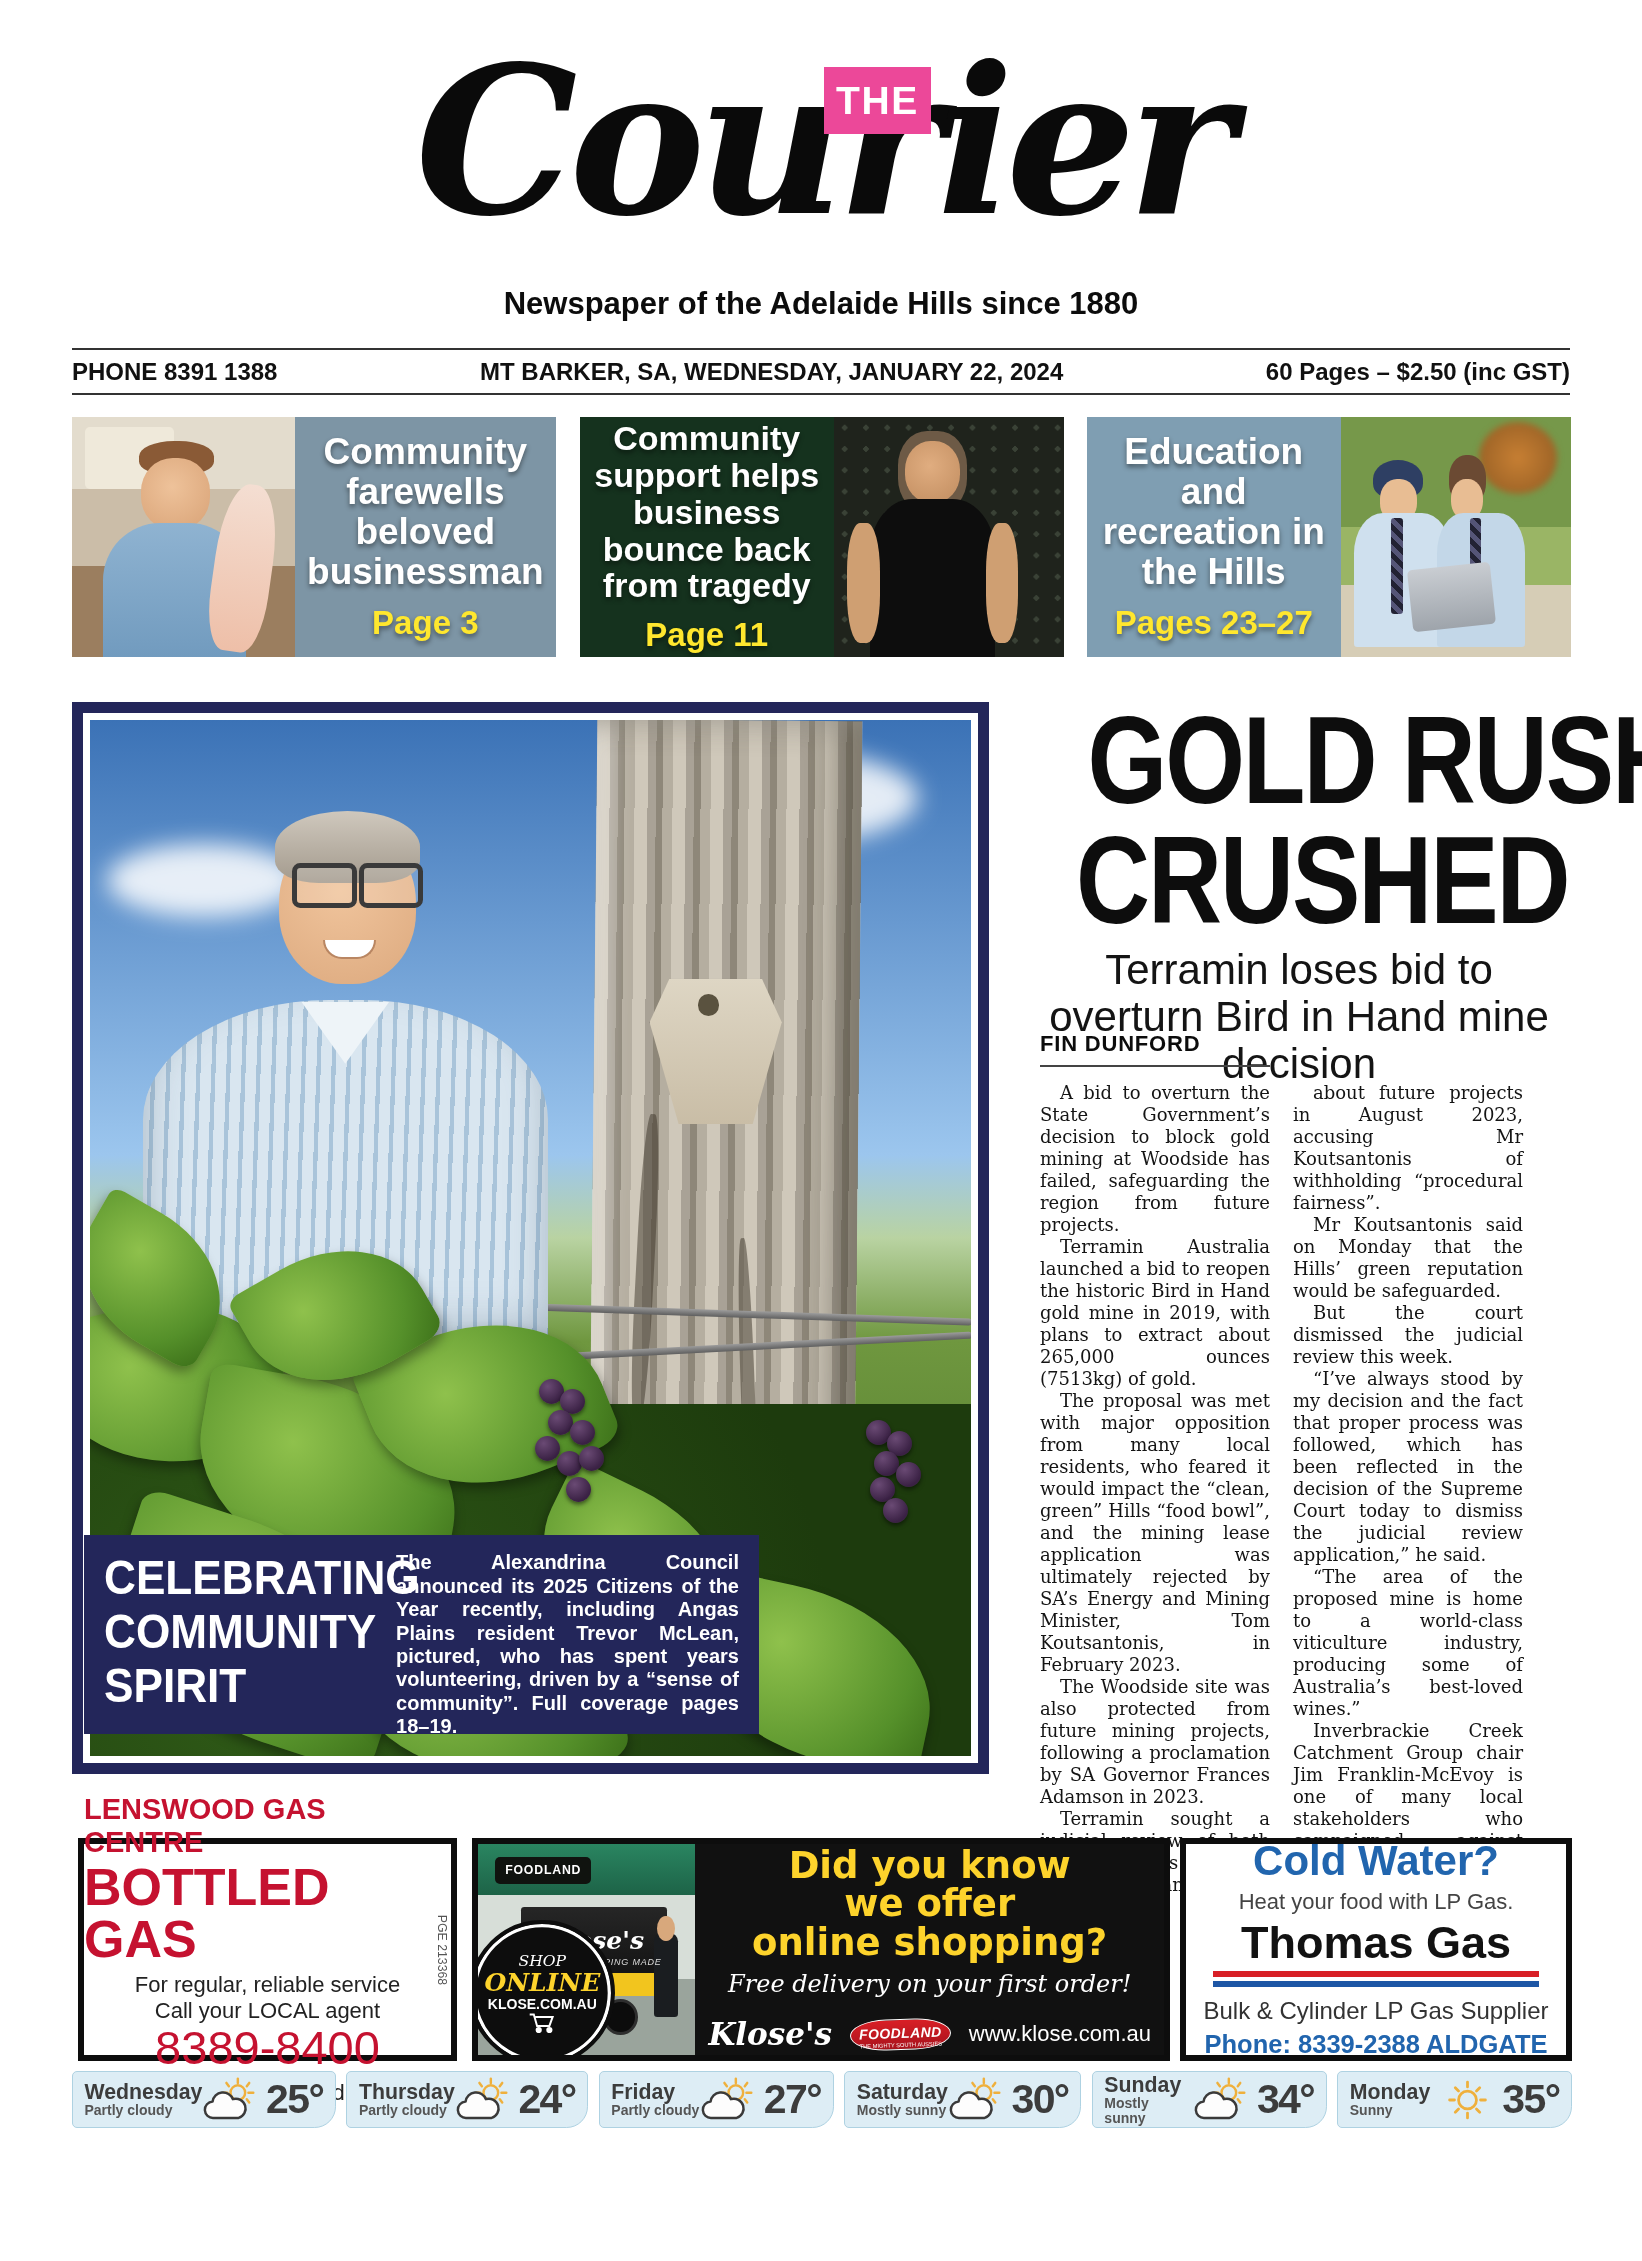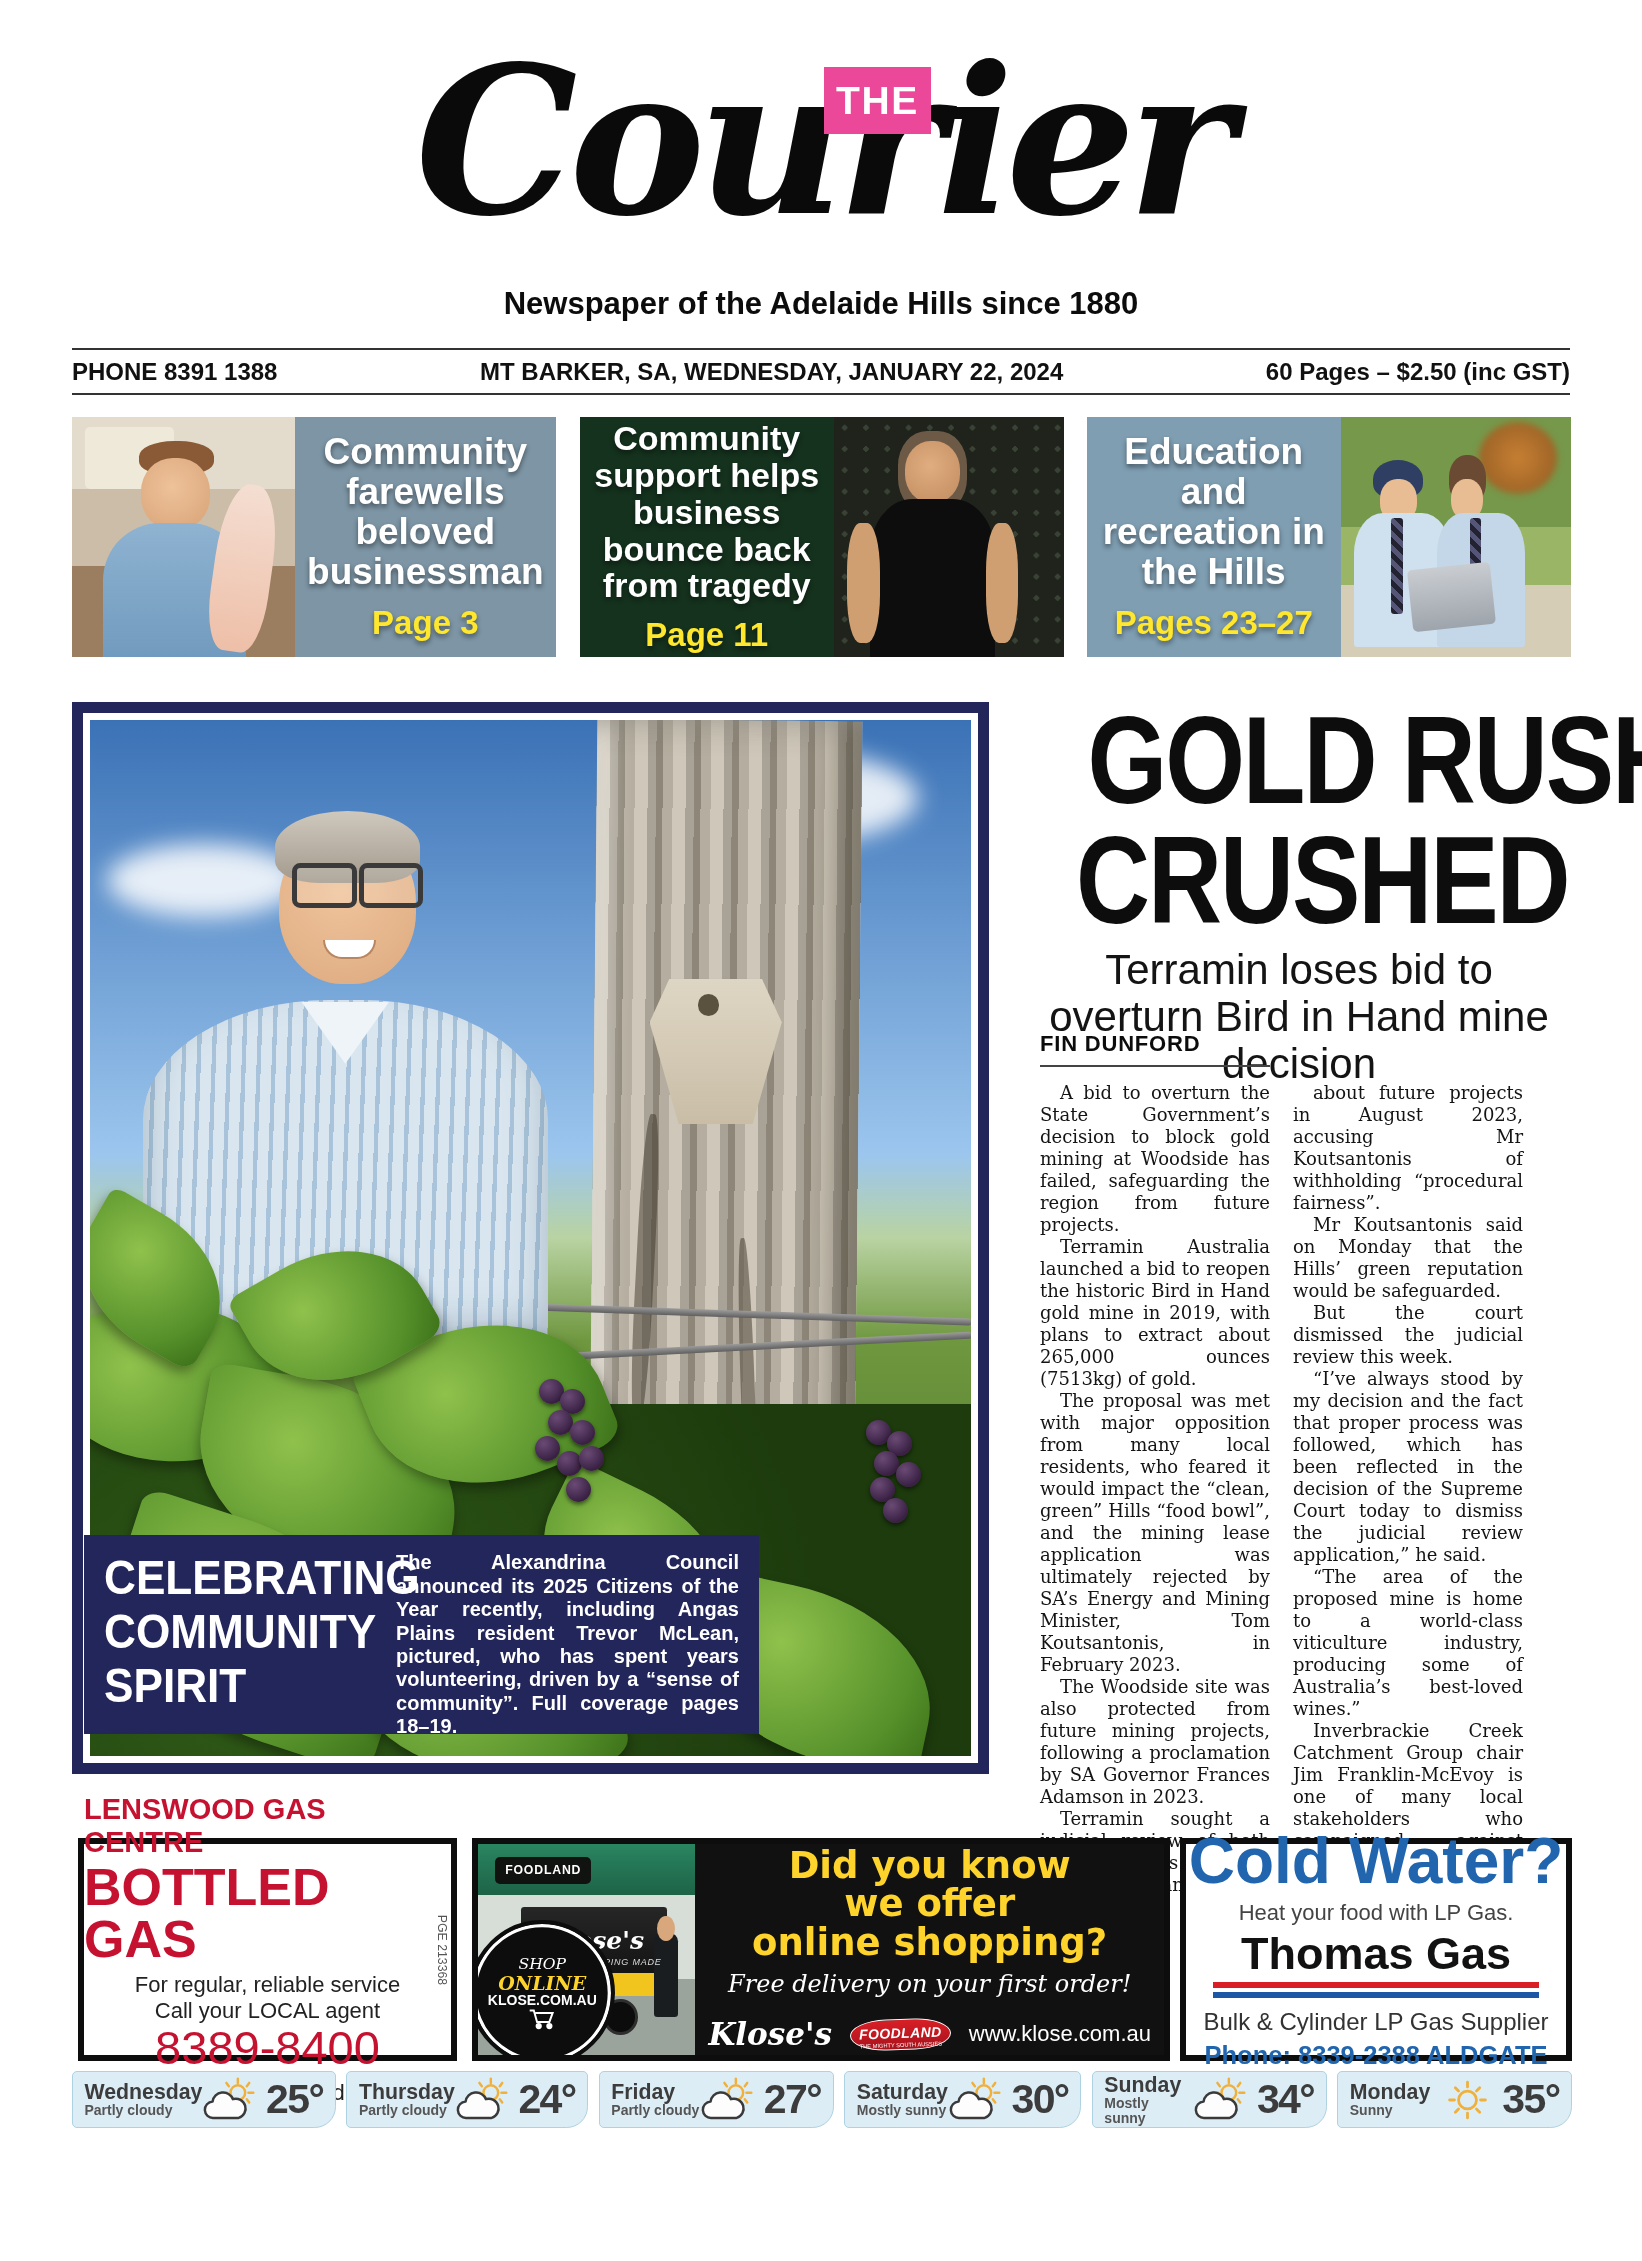--- a/index.html
+++ b/index.html
@@ -92,35 +92,35 @@
   .kcab{position:absolute;left:0;top:34%;width:15%;height:44%;background:linear-gradient(180deg,#eceae4,#f2c51e 80%);border-radius:6.6px 1.6px 1.6px 1.6px;}
   .kwheel{position:absolute;bottom:-12%;width:17%;height:26%;background:#0c0c0c;border-radius:50%;border:3.3px solid #2e2e2e;}
   .klogo{color:#fff;font-family:"DejaVu Serif",serif;font-style:italic;font-weight:bold;font-size:25px;z-index:2;}
   .ktag{color:#ddd;font-style:italic;font-size:9px;z-index:2;margin-top:1.6px;letter-spacing:0.8px;}
   .kperson{position:absolute;background:#1a1d20;border-radius:8.2px 8.2px 3.3px 3.3px;}
   .khead{position:absolute;background:#d8a87c;border-radius:50%;}
   .roundel{position:absolute;left:-4%;bottom:-5%;width:138px;height:138px;background:#0d0d0d;border-radius:50%;
            border:4.1px solid #0d0d0d;box-shadow:0 0 0 3.3px #fff inset;display:flex;flex-direction:column;
            align-items:center;justify-content:center;z-index:5;}
   .r1{color:#fff;font-size:15.6px;font-family:"DejaVu Serif",serif;font-style:italic;}
-  .r2{color:var(--klose-yellow,#fdd32c);font-size:19px;font-weight:bold;font-style:italic;font-family:"DejaVu Serif",serif;margin:-1.6px 0;}
+  .r2{color:var(--klose-yellow,#fdd32c);font-size:25px;font-weight:bold;font-style:italic;font-family:"DejaVu Serif",serif;margin:-1.6px 0;}
   .r3{color:#fff;font-size:14px;font-weight:bold;}
   .kblack{flex:1;display:flex;flex-direction:column;align-items:center;justify-content:center;padding:8.2px 13px;}
   .ky{color:var(--klose-yellow,#fdd32c);font-weight:bold;font-size:37px;line-height:1.04;text-align:center;font-family:"DejaVu Sans",sans-serif;}
   .kscript{color:#fff;font-family:"DejaVu Serif",serif;font-style:italic;font-size:24px;margin-top:8.2px;}
   .kswoosh{width:55%;height:5.7px;background:var(--klose-yellow,#fdd32c);border-radius:3.3px;transform:rotate(-2deg);margin-top:6.6px;}
   .kbottom{display:flex;align-items:center;gap:18px;margin-top:11.5px;}
   .kbrand{color:#fff;font-family:"DejaVu Serif",serif;font-style:italic;font-weight:bold;font-size:31px;}
   .foodland{background:linear-gradient(180deg,#d91f26,#a8121c);border:1.6px solid #fff;border-radius:40%/55%;
             padding:5px 8.2px 1.6px;text-align:center;transform:rotate(-2deg);}
   .fl1{color:#fff;font-weight:bold;font-size:14px;font-style:italic;letter-spacing:0.4px;}
   .fl2{color:#fff;font-size:5.7px;margin-top:0.8px;}
   .kurl{color:#fff;font-size:22px;}
   .thomas{left:1180px;width:392px;display:flex;flex-direction:column;align-items:center;justify-content:center;position:absolute;}
-  .th1{color:var(--thomas-blue,#2165ae);font-weight:bold;font-size:64px;line-height:1;}
+  .th1{color:var(--thomas-blue,#2165ae);font-weight:bold;font-size:42px;line-height:1;}
   .th2{color:#444;font-size:22px;margin-top:6.6px;}
   .th3{color:#121212;font-weight:bold;font-size:45px;line-height:1;margin-top:5px;}
   .thlines{width:86%;margin-top:6.6px;}
   .thred{height:5.7px;background:var(--thomas-red,#d81f26);}
   .thblue{height:5.7px;background:#1d56a5;margin-top:4.1px;}
   .th4{color:#333;font-size:24px;margin-top:10px;}
   .th5{color:var(--thomas-blue,#2165ae);font-weight:bold;font-size:25.5px;margin-top:5px;}
   
   .weather{left:72px;top:2071px;width:1500px;display:flex;gap:10.7px;position:absolute;}
   .wcell{flex:1;height:57px;background:var(--weather-bg,#ddedf5);border:1.6px solid var(--weather-border,#aed2e2);

